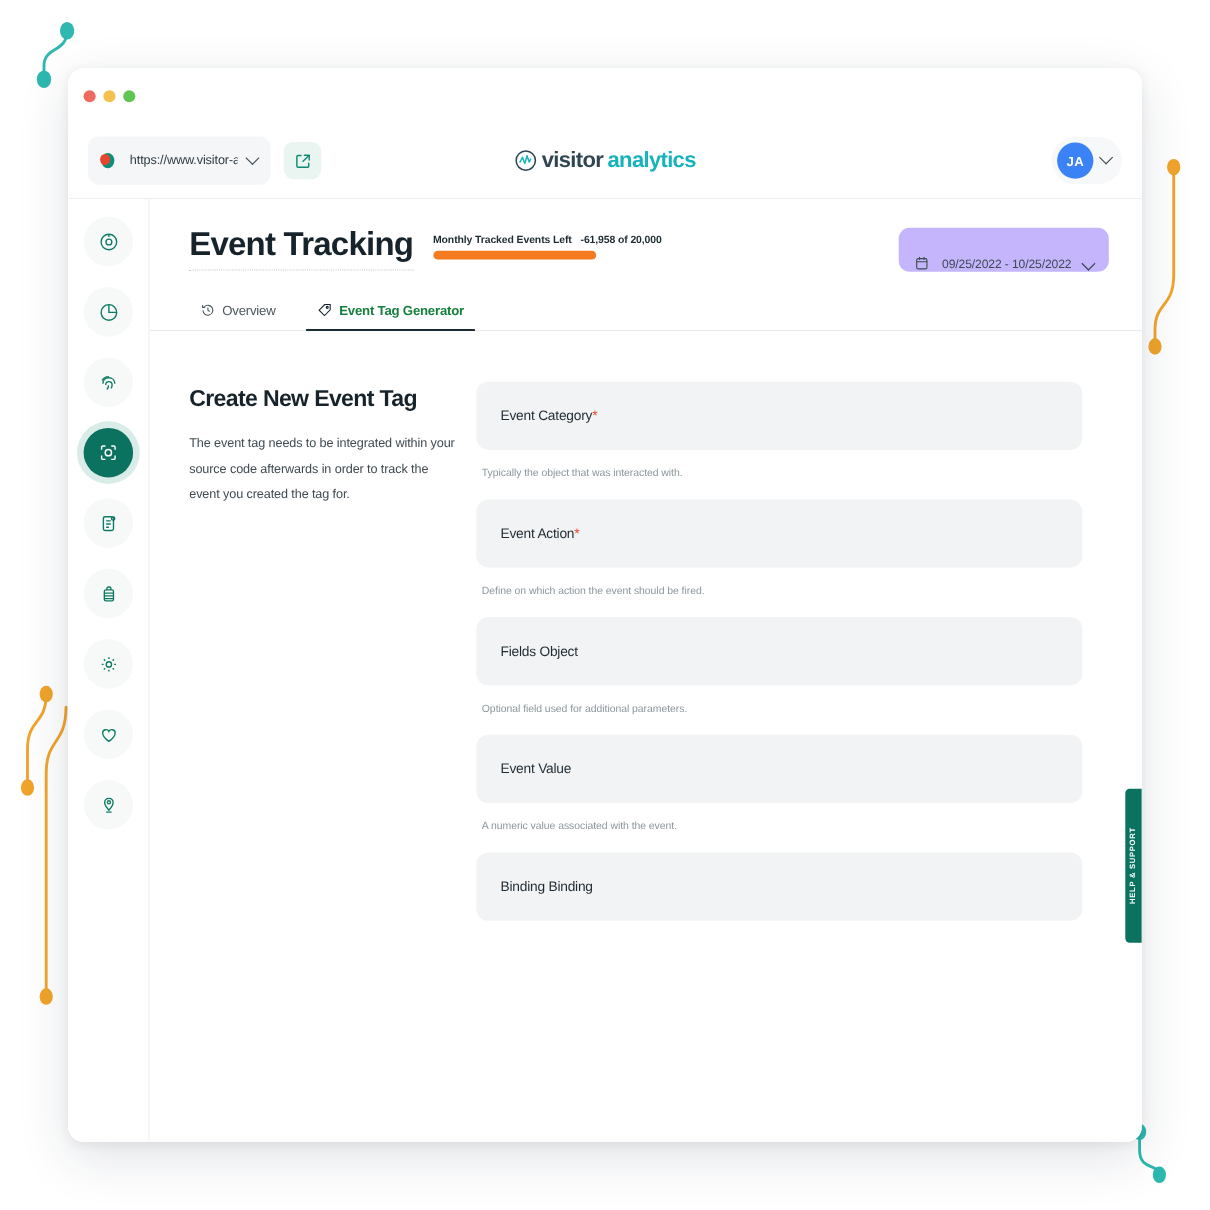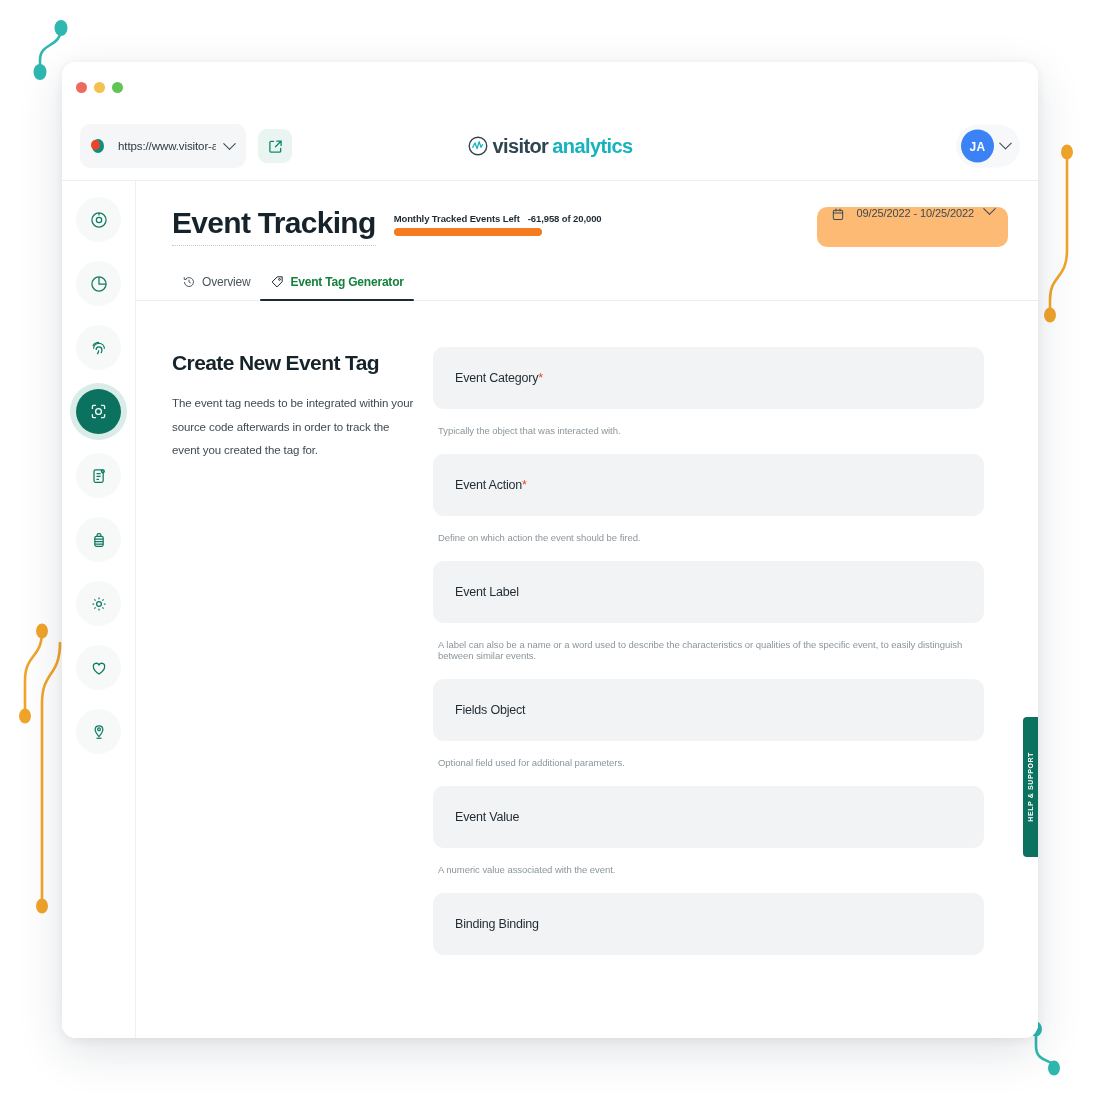--- a/index.html
+++ b/index.html
@@ -96,28 +96,28 @@
     font-size:30px; font-weight:700; color:#16232b; letter-spacing:-.7px;
     border-bottom:1.5px dotted #c3cbd0; padding-bottom:6px; line-height:1.05;
   }
   .quota { padding-top:6px; }
   .quota-row { display:flex; align-items:baseline; gap:8px; }
   .quota-label { font-size:9.5px; font-weight:700; color:#1d2b33; letter-spacing:-.1px; }
   .quota-value { font-size:9.5px; font-weight:700; color:#1d2b33; letter-spacing:-.1px; }
   .quota-bar { margin-top:4px; width:148px; height:8px; border-radius:4px; background:#f47b20; }
 
   .daterange {
-    margin-left:auto; display:flex; align-items:flex-start; gap:11px;
-    background:#fdba74; border-radius:10px; height:40px; padding:0 14px;
+    margin-left:auto; display:flex; align-items:flex-end; gap:11px;
+    background:#c4b5fd; border-radius:10px; height:40px; padding:0 14px;
   }
   .daterange-text { font-size:11px; color:#3d4a52; letter-spacing:-.1px; white-space:nowrap; }
 
   
   .tabs {
-    margin-top:22px; padding: 0 36px; display:flex; 
+    margin-top:22px; padding: 0 36px; display:flex; gap:18px;
     border-bottom:1px solid #e9edef;
   }
   .tab { display:flex; align-items:center; gap:6px; padding:6px 10px 11px 10px; position:relative; }
   .tab-label { font-size:12px; color:#4a565e; letter-spacing:-.2px; }
   .tab.active .tab-label { color:#15803d; font-weight:600; }
   .tab.active::after {
     content:""; position:absolute; left:0; right:0; bottom:-1px; height:2.5px; background:#1b2a33; border-radius:2px;
   }
   .tab svg { stroke:#4a565e; fill:none; stroke-width:1.4; }
   .tab.active svg { stroke:#16232b; }
@@ -350,26 +350,20 @@
             </div>
 
             <div class="field-group">
               <div class="field">
                 <span class="field-label">Event Action</span>
                 <span class="req">*</span>
               </div>
               <div class="field-help">Define on which action the event should be fired.</div>
             </div>
 
-            <div class="field-group">
-              <div class="field">
-                <span class="field-label">Event Label</span>
-              </div>
-              <div class="field-help">A label can also be a name or a word used to describe the characteristics or qualities of the specific event, to easily distinguish between similar events.</div>
-            </div>
 
             <div class="field-group">
               <div class="field">
                 <span class="field-label">Fields Object</span>
               </div>
               <div class="field-help">Optional field used for additional parameters.</div>
             </div>
 
             <div class="field-group">
               <div class="field">

